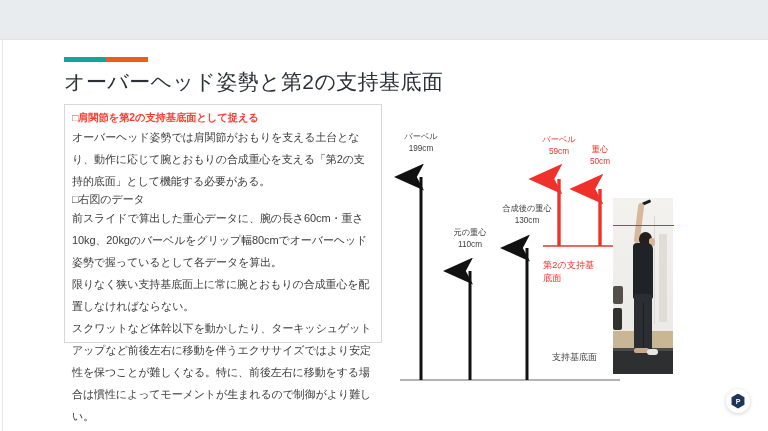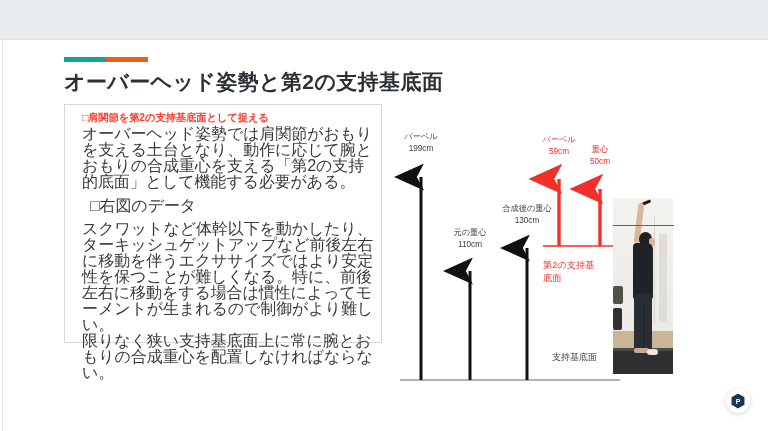--- a/index.html
+++ b/index.html
@@ -49,57 +49,57 @@
     display: flex;
   }
   #accent-bar .seg-teal { flex: 1; background: #17a398; }
   #accent-bar .seg-orange { flex: 1; background: #f05a1a; }
 
   #page-title {
     position: absolute;
     left: 64px; top: 68px;
     width: 420px;
     font-size: 21px;
-    font-weight: bold;
+    font-weight: normal;
     color: #2b3036;
     letter-spacing: 0.4px;
     white-space: nowrap;
   }
 
   
   #text-box {
     position: absolute;
     left: 64px; top: 104px;
     width: 318px;
     height: 239px;
     border: 1px solid #d8d8d8;
     background: #ffffff;
     box-sizing: border-box;
-    padding: 5px 7px 4px 17px;
+    padding: 5px 7px 4px 7px;
   }
   .para {
-    font-size: 16px;
-    line-height: 16px;
+    font-size: 11px;
+    line-height: 22px;
     color: #3a3a3a;
     margin: 0;
     letter-spacing: -0.1px;
   }
   .heading-red {
     font-size: 10.3px;
     line-height: 15.6px;
     color: #ff3b30;
     font-weight: bold;
     margin: 0;
     letter-spacing: -0.1px;
   }
   .heading-plain {
-    font-size: 16px;
+    font-size: 11px;
     line-height: 15.6px;
     color: #3a3a3a;
-    margin: 8px;
+    margin: 0;
     letter-spacing: -0.1px;
   }
 
   
   #diagram {
     position: absolute;
     left: 392px; top: 104px;
     width: 300px;
     height: 270px;
     margin-top: 21px;
@@ -280,22 +280,23 @@
   <div class="seg-teal"></div>
   <div class="seg-orange"></div>
 </div>
 
 <div id="page-title">オーバーヘッド姿勢と第2の支持基底面</div>
 
 <div id="text-box">
   <div class="heading-red">□肩関節を第2の支持基底面として捉える</div>
   <div class="para">オーバーヘッド姿勢では肩関節がおもりを支える土台となり、動作に応じて腕とおもりの合成重心を支える「第2の支持的底面」として機能する必要がある。</div>
   <div class="heading-plain">□右図のデータ</div>
+  <div class="para">前スライドで算出した重心データに、腕の長さ60cm・重さ10kg、20kgのバーベルをグリップ幅80cmでオーバーヘッド姿勢で握っているとして各データを算出。</div>
+  <div class="para">限りなく狭い支持基底面上に常に腕とおもりの合成重心を配置しなければならない。</div>
   <div class="para">スクワットなど体幹以下を動かしたり、ターキッシュゲットアップなど前後左右に移動を伴うエクササイズではより安定性を保つことが難しくなる。特に、前後左右に移動をする場合は慣性によってモーメントが生まれるので制御がより難しい。</div>
-  <div class="para">限りなく狭い支持基底面上に常に腕とおもりの合成重心を配置しなければならない。</div>
 </div>
 
 <div id="diagram">
   <svg width="300" height="270" viewBox="0 0 300 270" xmlns="http://www.w3.org/2000/svg">
     <defs>
       <marker id="head-black" markerWidth="9" markerHeight="10" refX="4.5" refY="9" orient="auto">
         <path d="M4.5,0 L9,10 L4.5,7.6 L0,10 Z" fill="#111111"></path>
       </marker>
       <marker id="head-red" markerWidth="9" markerHeight="10" refX="4.5" refY="9" orient="auto">
         <path d="M4.5,0 L9,10 L4.5,7.6 L0,10 Z" fill="#f0302a"></path>

